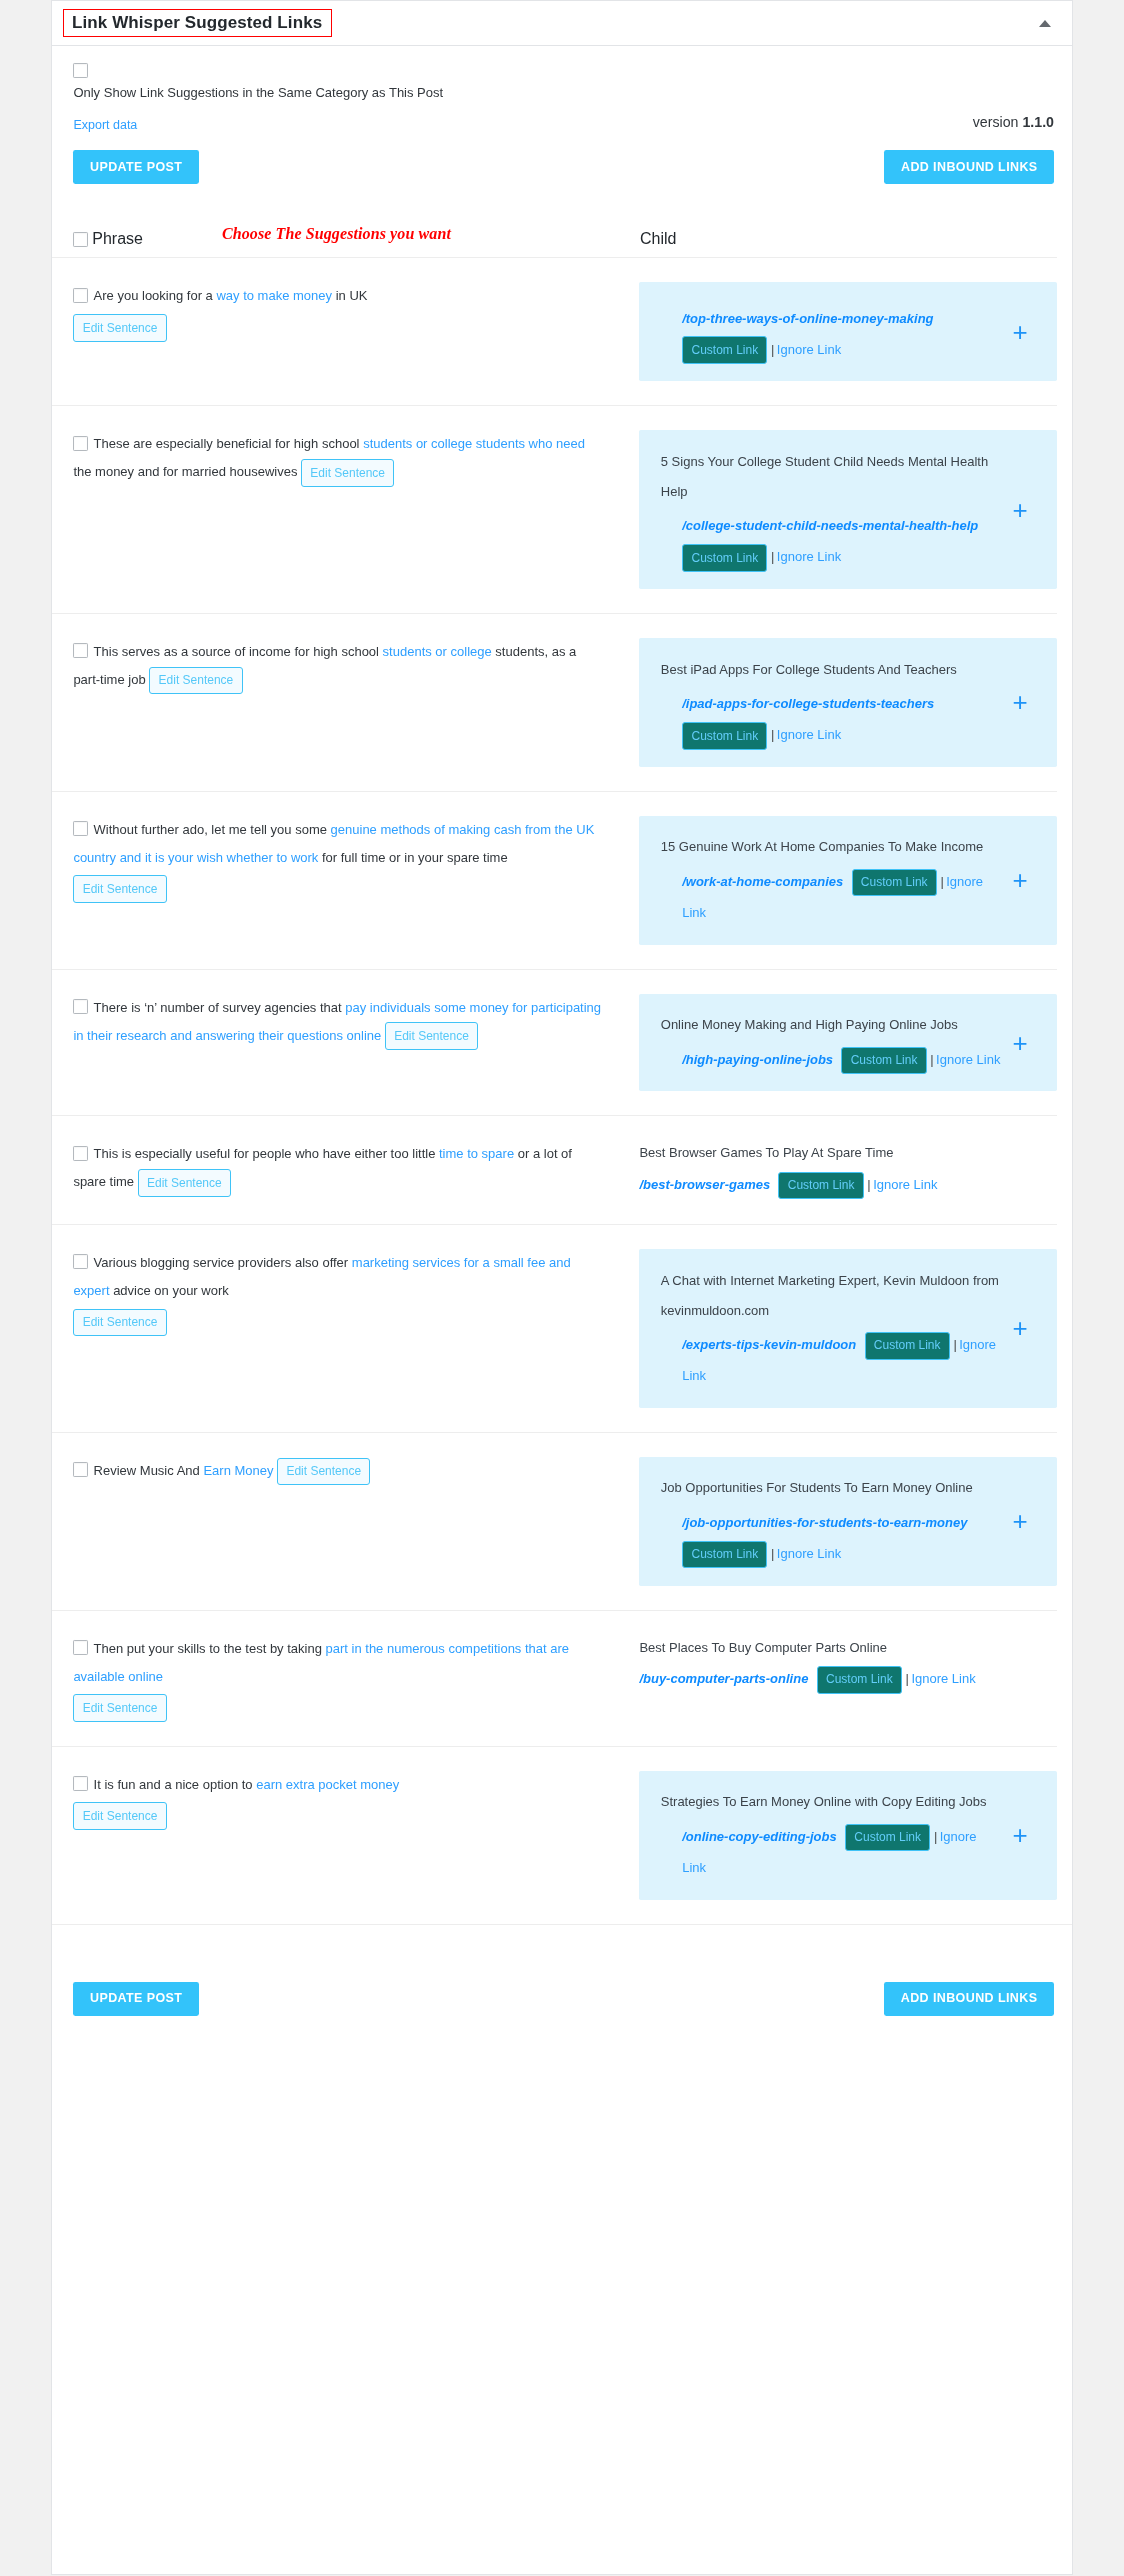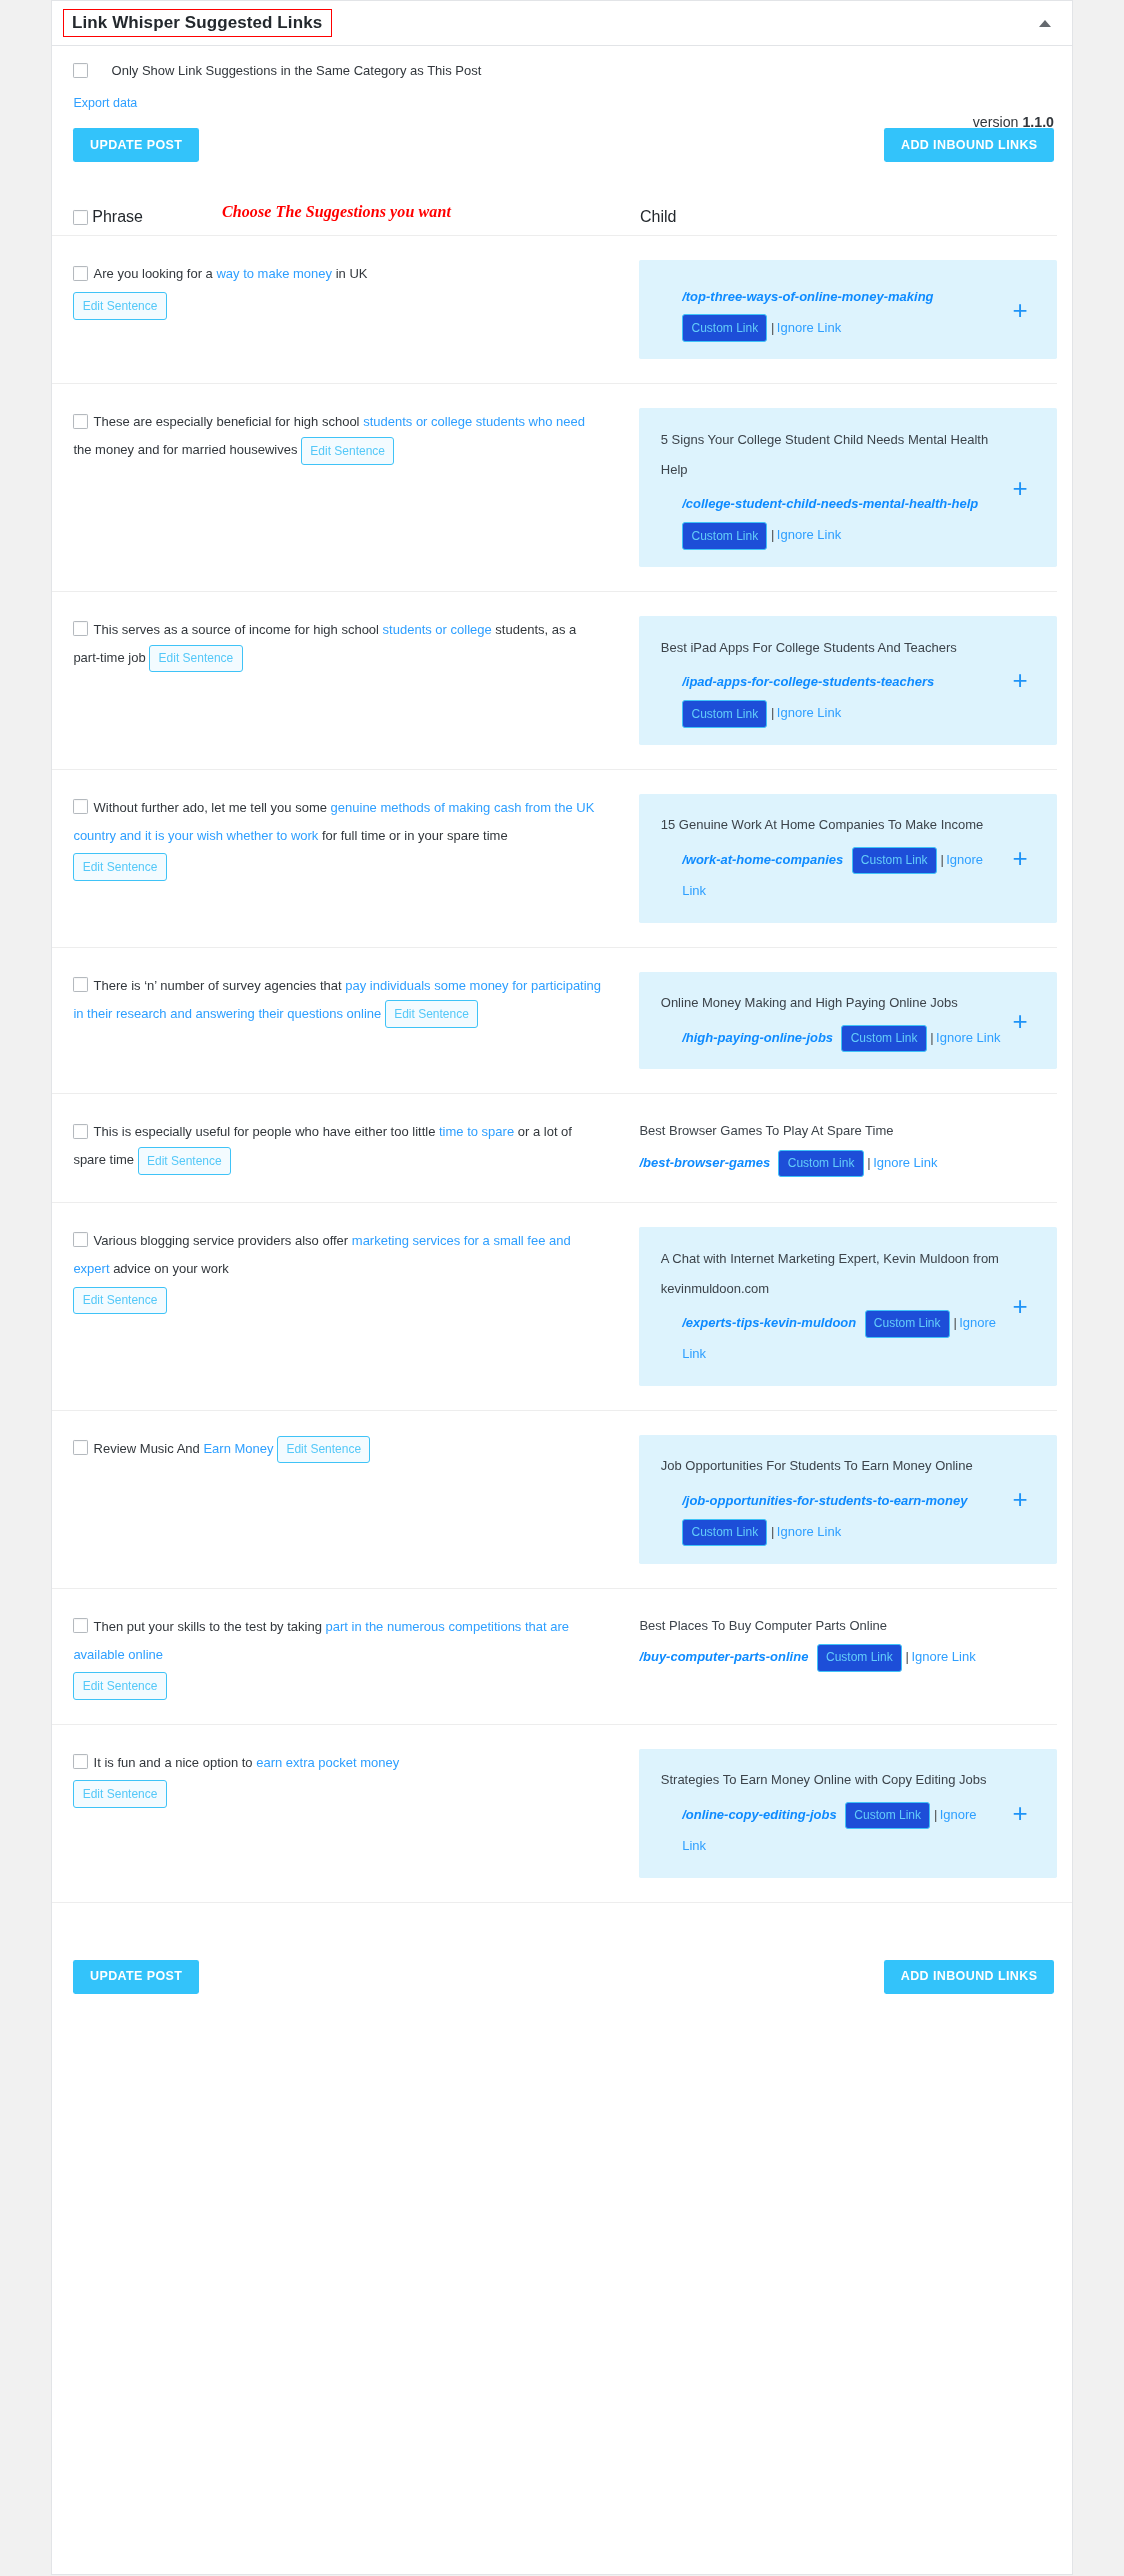--- a/index.html
+++ b/index.html
@@ -49,21 +49,21 @@
   }
   .tri-up {
     width: 0; height: 0;
     border-left: 6.5px solid transparent;
     border-right: 6.5px solid transparent;
     border-bottom: 7.1px solid #64696e;
   }
 
   
   .topbar { padding: 16.6px 15.4px 0 21.4px; position: relative; }
-  .cat-row { display: flex; align-items: flex-start; gap: 24px; }
+  .cat-row { display: flex; align-items: flex-start; gap: 7px; flex-direction: column; }
   .cb {
     width: 14.2px; height: 15px;
     border: 0.6px solid #b4b9be;
     background: #fff;
     border-radius: 1.2px;
     flex: 0 0 auto;
     cursor: pointer;
     box-shadow: inset 0 0.6px 1.2px rgba(0,0,0,.07);
   }
   .cat-label { font-size: 13px; color: #32373c; line-height: 15.4px; }
@@ -189,21 +189,21 @@
     color: #0e8bff;
     font-weight: bold;
     font-style: italic;
     font-size: 13px;
     margin-right: 8.3px;
     white-space: nowrap;
   }
   .btn-custom {
     display: inline-block;
     border: 1.2px solid #3fc3f7;
-    background: #1d4ed8;
+    background: #0f766e;
     color: #63cdf9;
     border-radius: 3px;
     font-size: 12px;
     padding: 6.5px 8.3px 7.1px 8.3px;
     line-height: 1;
     vertical-align: middle;
     cursor: pointer;
     white-space: nowrap;
   }
   .sep { color: #4a4a4a; margin: 0 2.4px 0 3.6px; }

